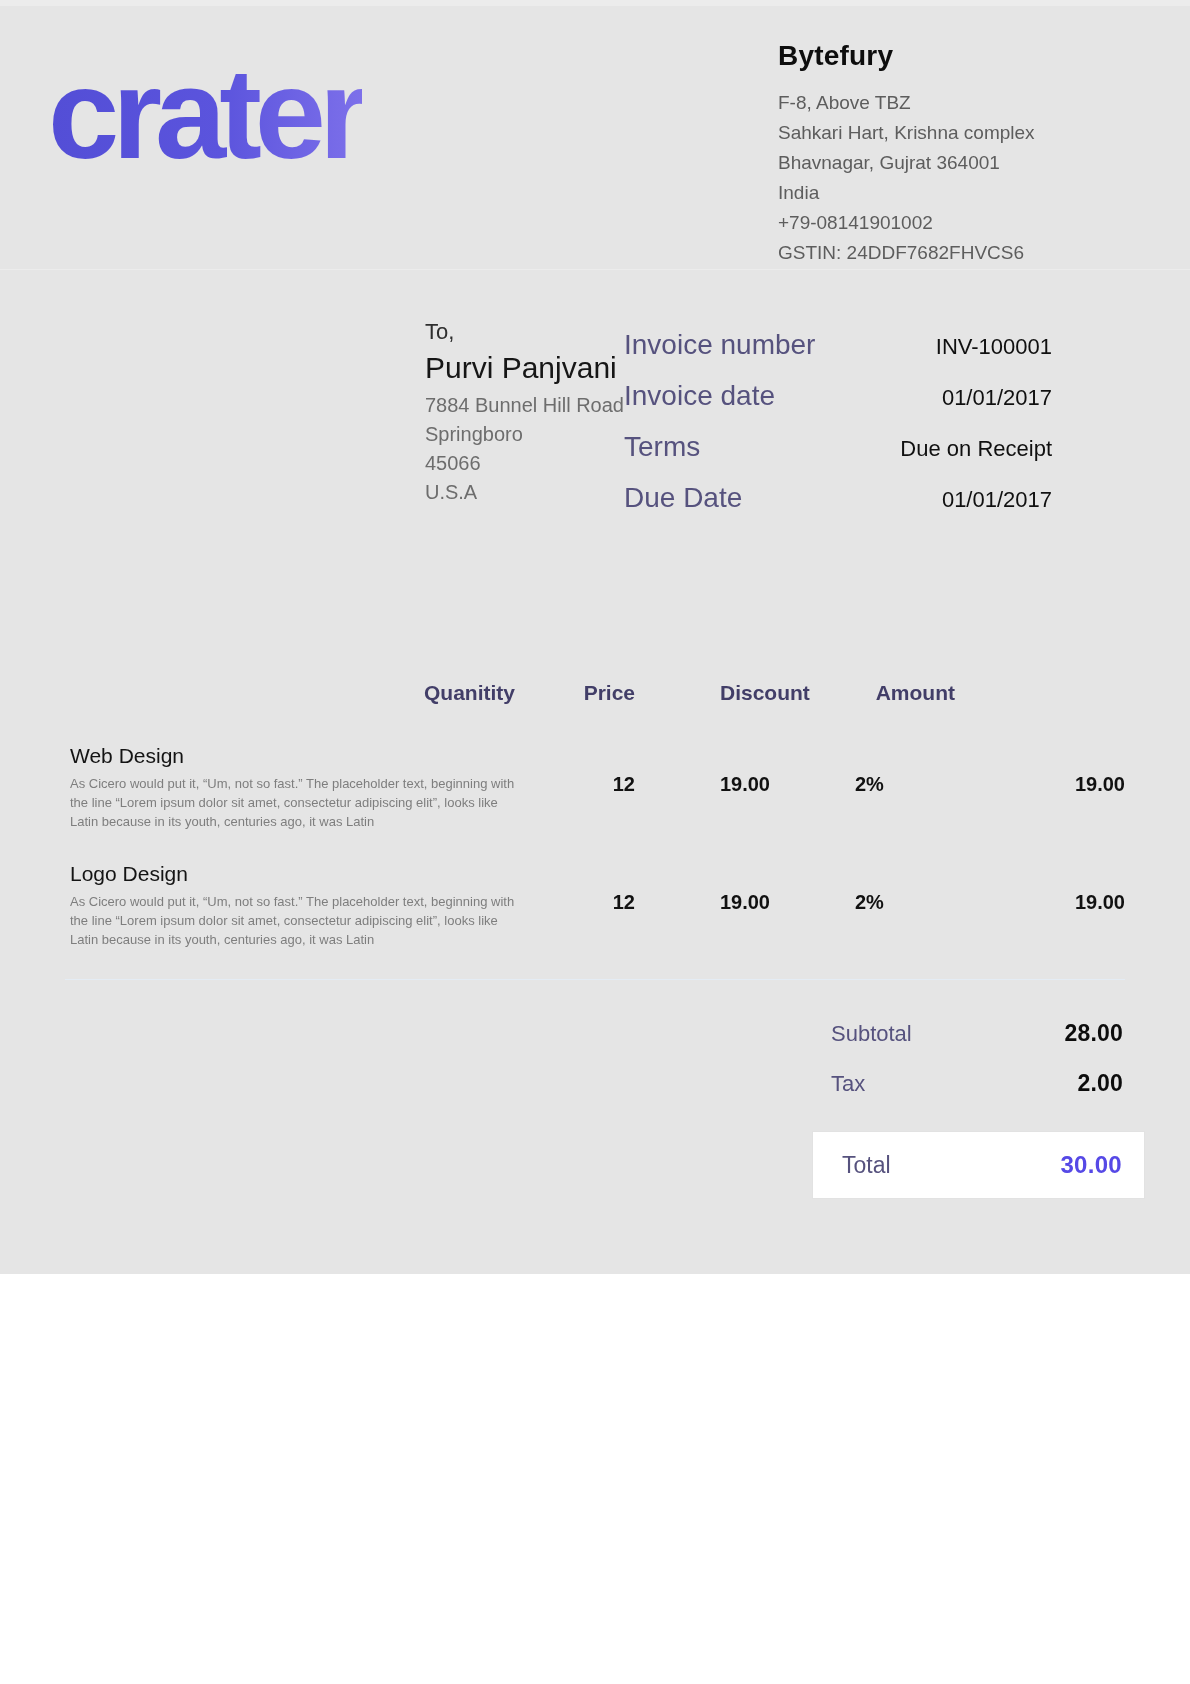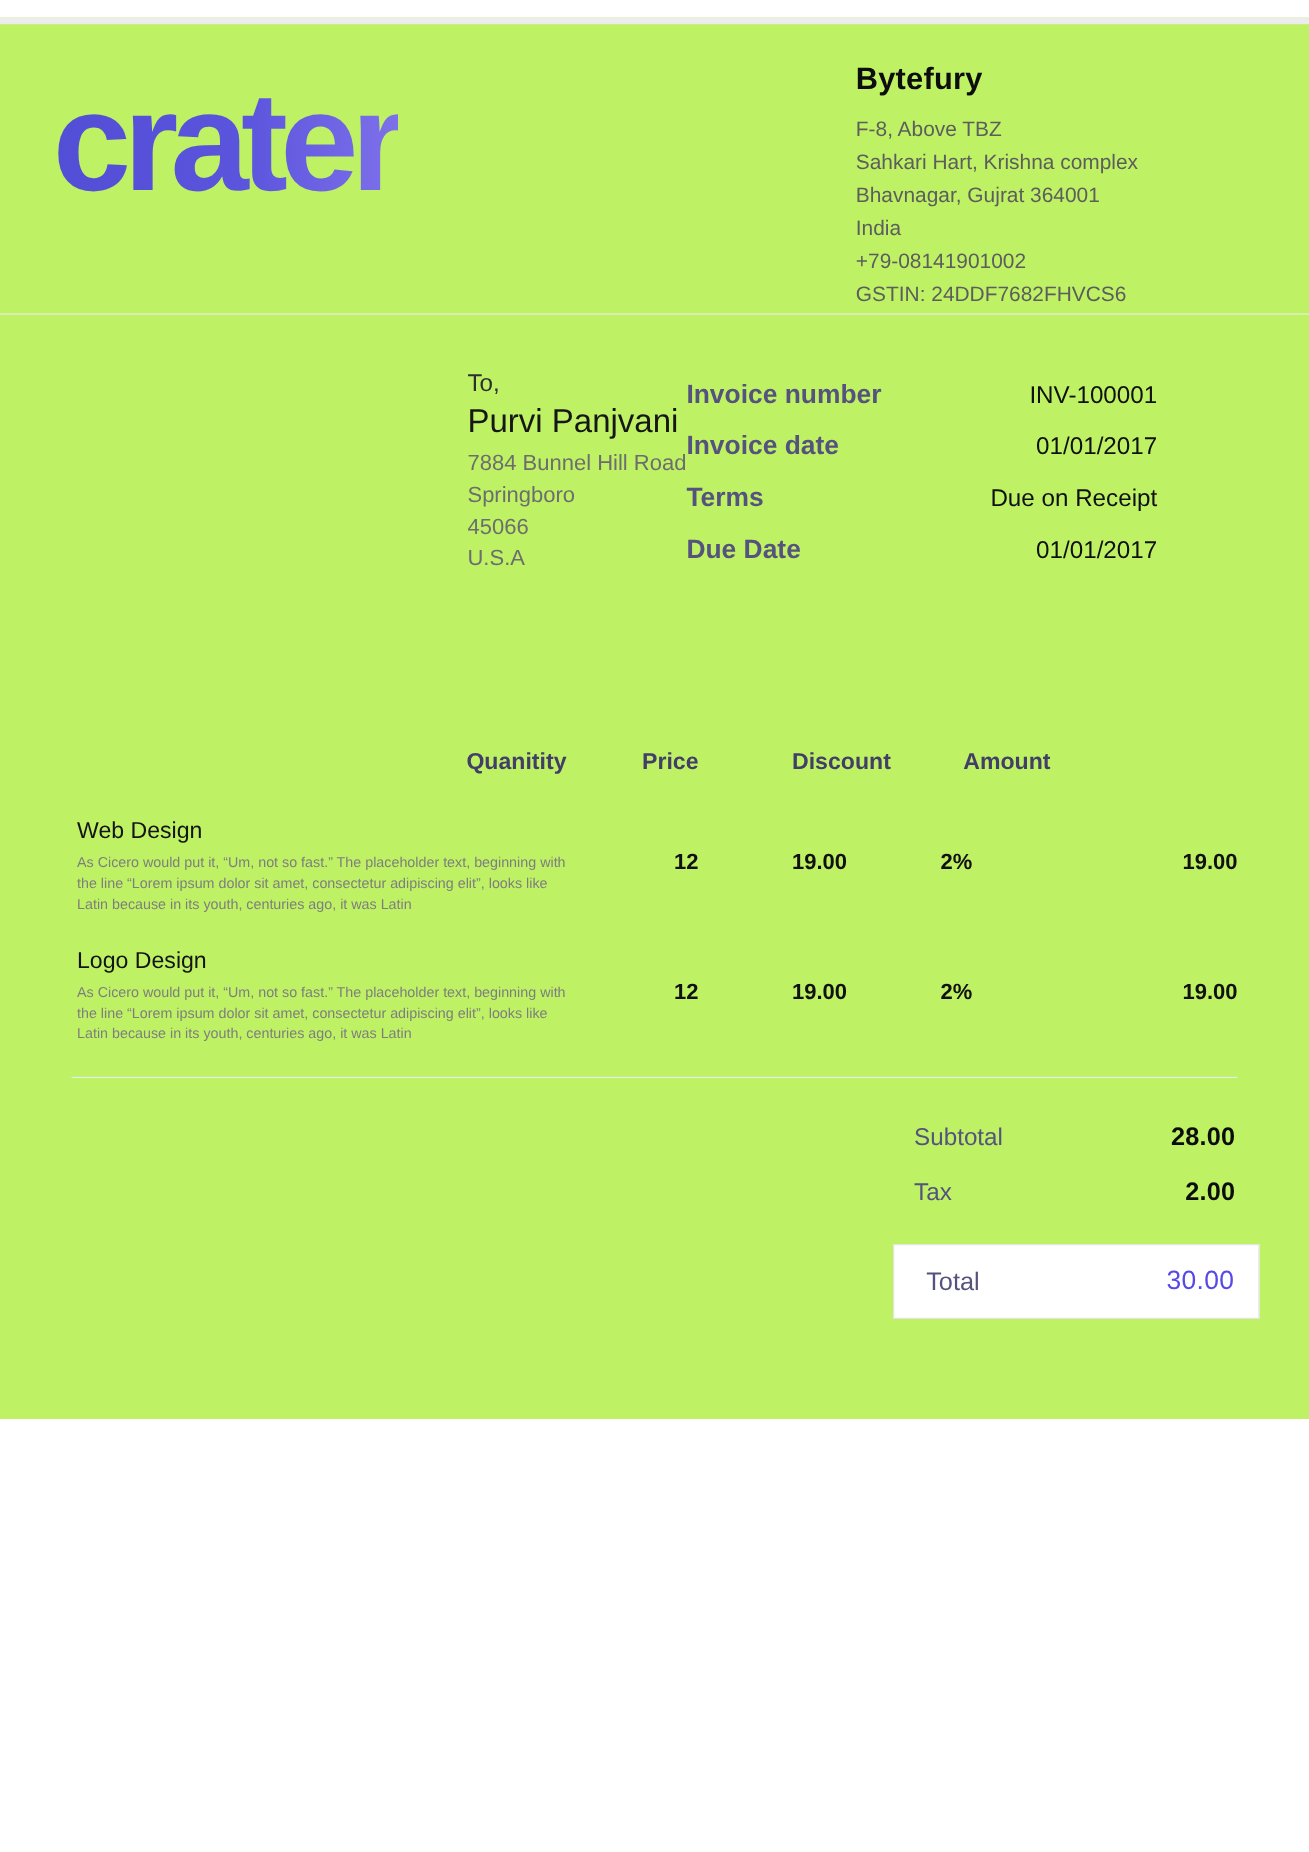--- a/index.html
+++ b/index.html
@@ -1,19 +1,19 @@
 <!DOCTYPE html>
 <html><head>
 <meta charset="utf-8">
 <style>
   * { margin:0; padding:0; box-sizing:border-box; }
   html,body { background:#ffffff; }
   body { font-family:"Liberation Sans", sans-serif; color:#1a1a1a; }
   .page {
-    width:1190px; height:1274px; margin:16px auto; background:#bef264;
+    width:1190px; height:1274px; margin:0 auto; background:#e5e5e5;
     border-top:6px solid #ececec; overflow:hidden; position:relative;
   }
 
   
   .header {
     height:264px; border-bottom:1px solid #ececec;
     display:flex; justify-content:space-between;
     padding:0 130px 0 48px;
   }
   .logo {
@@ -30,21 +30,21 @@
   
   .billing {
     display:flex; justify-content:flex-end;
     padding:47px 138px 0 57px;
   }
   .bill-to-label { font-size:22px; color:#2e2e2e; line-height:30px; }
   .bill-to-name { font-size:30px; color:#161616; line-height:42px; }
   .bill-to-address { font-size:20px; color:#6d6d6d; line-height:29px; margin-top:2px; }
   .meta { width:428px; margin-top:12px; }
   .meta-row { display:flex; justify-content:space-between; align-items:baseline; margin-bottom:19px; }
-  .meta-label { font-size:24px; color:#56527e;font-weight:bold; }
+  .meta-label { font-size:28px; color:#56527e; }
   .meta-value { font-size:22px; color:#101010; }
 
   
   .items { margin-top:148px; padding:0 65px; }
   .tgrid { display:grid; grid-template-columns:1fr 120px 135px 185px 170px; }
   .thead { font-size:21px; font-weight:bold; color:#423e68; margin-bottom:38px; }
   .c-right { text-align:right; }
   .c-disc { text-align:left; padding-left:85px; }
   .item-cell { padding-left:5px; }
   .item-name { font-size:21px; color:#141414; line-height:26px; }
@@ -58,21 +58,21 @@
   .tot-row { display:flex; justify-content:space-between; align-items:baseline;
              padding:0 22px 0 19px; margin-bottom:23px; }
   .tot-label { font-size:22px; color:#56527e; }
   .tot-value { font-size:23px; color:#0c0c0c; font-weight:bold; letter-spacing:.2px; }
   .total-box {
     margin-top:34px; height:68px; border:1px solid #e2e2e2; background:#ffffff;
     display:flex; justify-content:space-between; align-items:center;
     padding:0 22px 0 29px;
   }
   .total-box .tot-label { font-size:23px; }
-  .grand-total { font-size:24px; font-weight:normal; color:#5649e6; letter-spacing:.3px; }
+  .grand-total { font-size:24px; font-weight:bold; color:#5649e6; letter-spacing:.3px; }
 </style>
 </head>
 <body>
 
 <div class="page">
 
   <div class="header">
     <div class="logo">crater</div>
     <div class="company">
       <div class="company-name">Bytefury</div>

